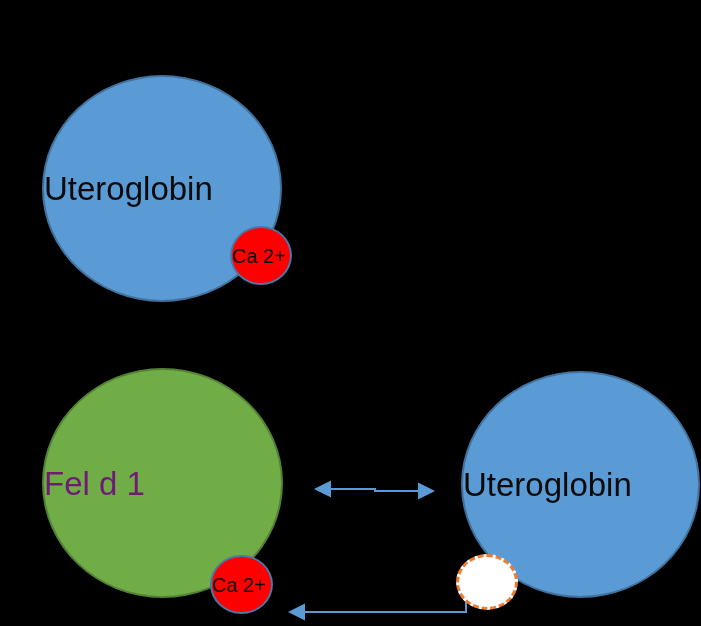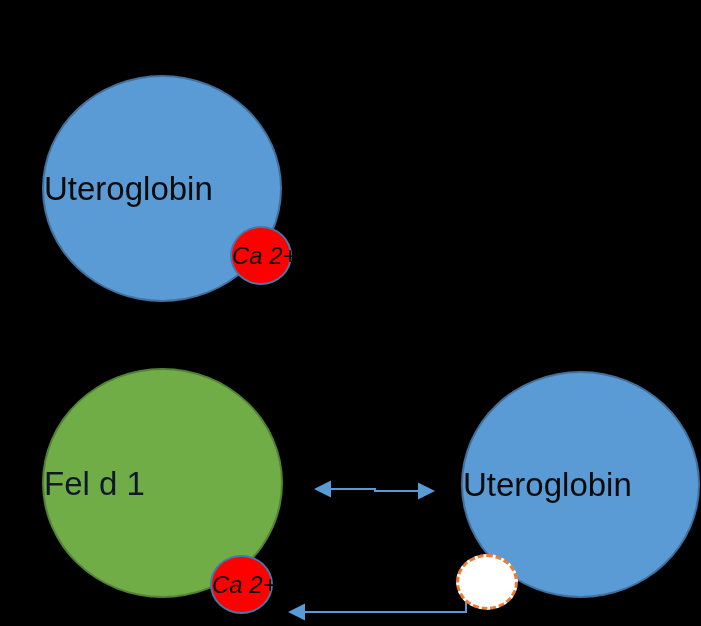--- a/index.html
+++ b/index.html
@@ -22,24 +22,23 @@
     align-items: center;
     z-index: 2;
   }
   .big-label {
     font-size: 33px;
     line-height: 1;
     letter-spacing: 0px;
     white-space: nowrap;
   }
   .small-label {
-    font-size: 24px;
+    font-size: 20px;
     line-height: 1;
     white-space: nowrap;
-    font-style: italic;
   }
   .uteroglobin-top {
     left: 42px; top: 75px; width: 240px; height: 227px;
     border: 2px solid;
   }
   .ca-top {
     left: 230px; top: 226px; width: 62px; height: 59px;
     border: 2px solid;
     z-index: 3;
   }
@@ -87,21 +86,21 @@
 
   <div class="circle uteroglobin-top" style="background-color: rgb(91, 155, 213); border-color: rgb(65, 113, 156);">
     <span class="big-label" style="color: rgb(10, 10, 10);">Uteroglobin</span>
   </div>
 
   <div class="circle ca-top" style="background-color: rgb(254, 0, 0); border-color: rgb(72, 119, 168);">
     <span class="small-label" style="color: rgb(10, 10, 10);">Ca 2+</span>
   </div>
 
   <div class="circle fel-d-1" style="background-color: rgb(112, 173, 71); border-color: rgb(84, 130, 53);">
-    <span class="big-label" style="color: #0f172a;">Fel d 1</span>
+    <span class="big-label" style="color: #701a75;">Fel d 1</span>
   </div>
 
   <div class="circle ca-bottom" style="background-color: rgb(254, 0, 0); border-color: rgb(72, 119, 168);">
     <span class="small-label" style="color: rgb(10, 10, 10);">Ca 2+</span>
   </div>
 
   <div class="circle uteroglobin-bottom" style="background-color: rgb(91, 155, 213); border-color: rgb(65, 113, 156);">
     <span class="big-label" style="color: rgb(10, 10, 10);">Uteroglobin</span>
   </div>
 

